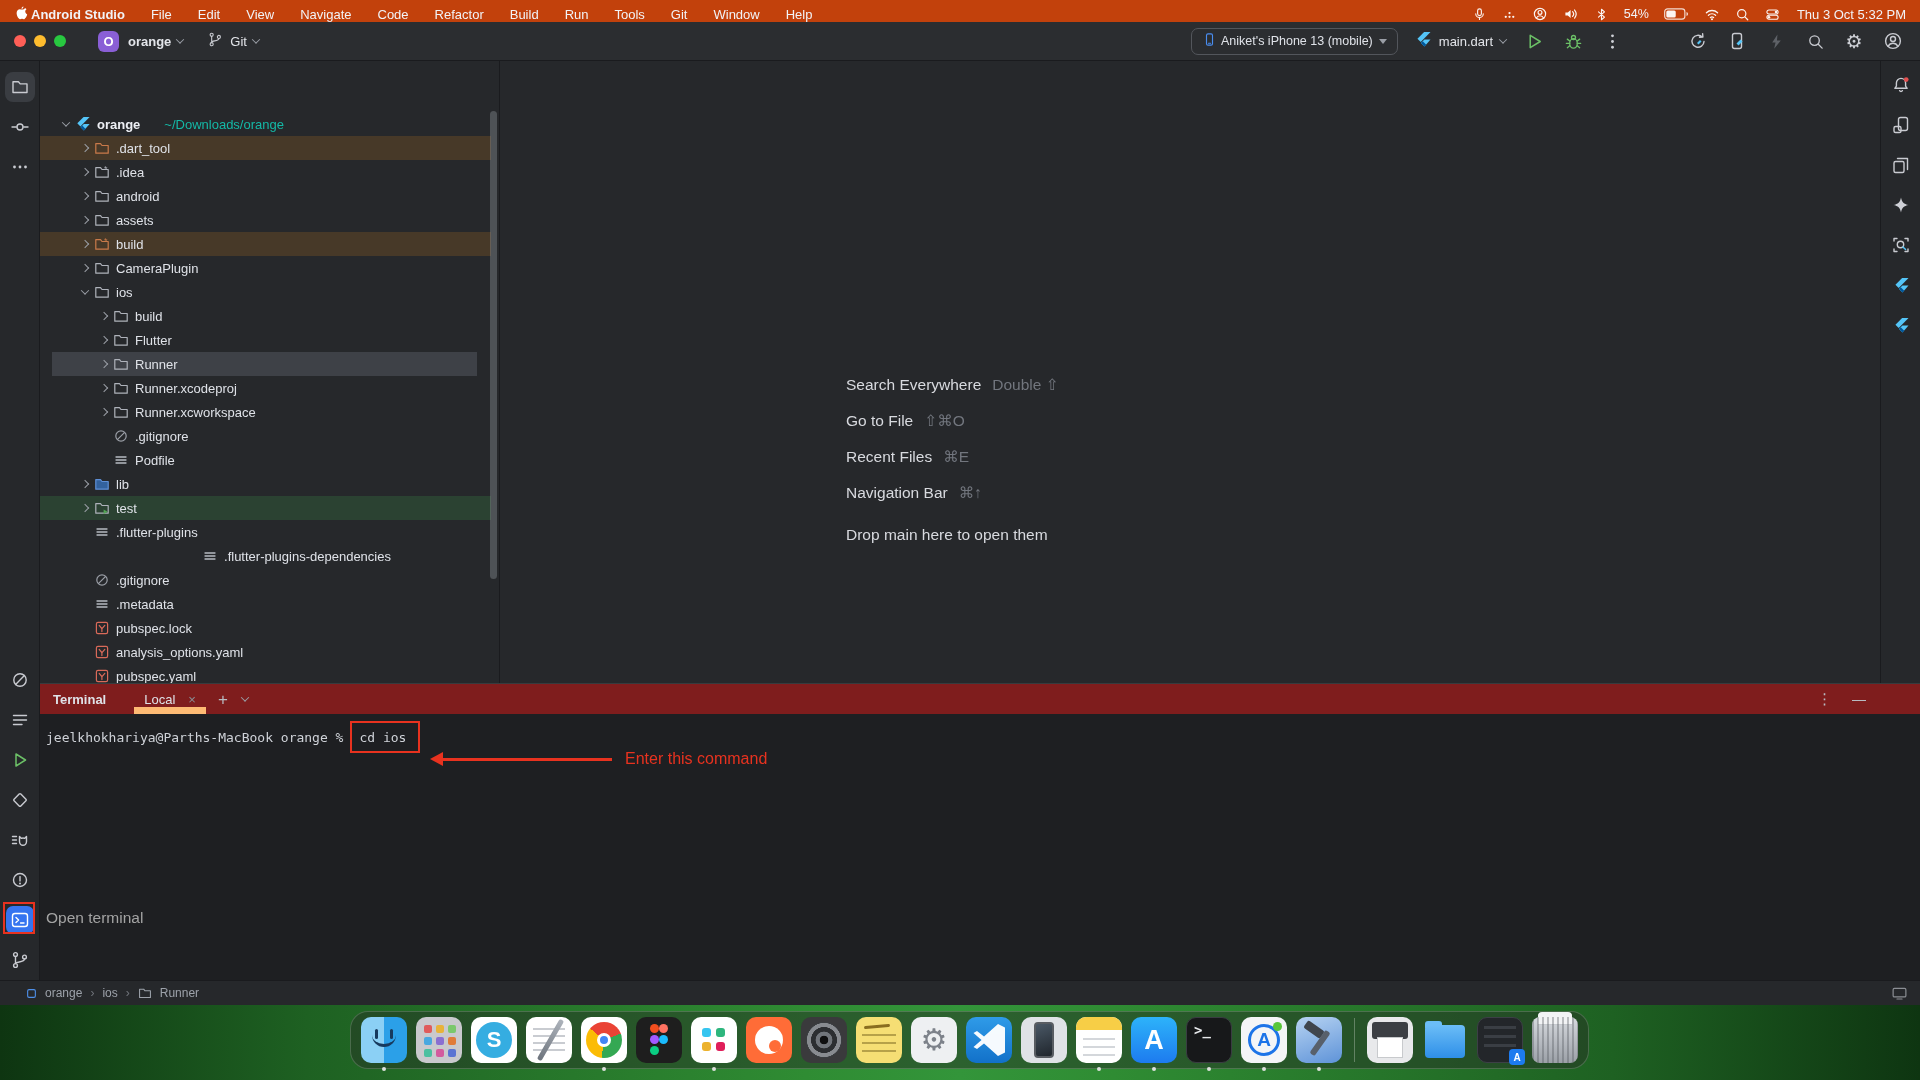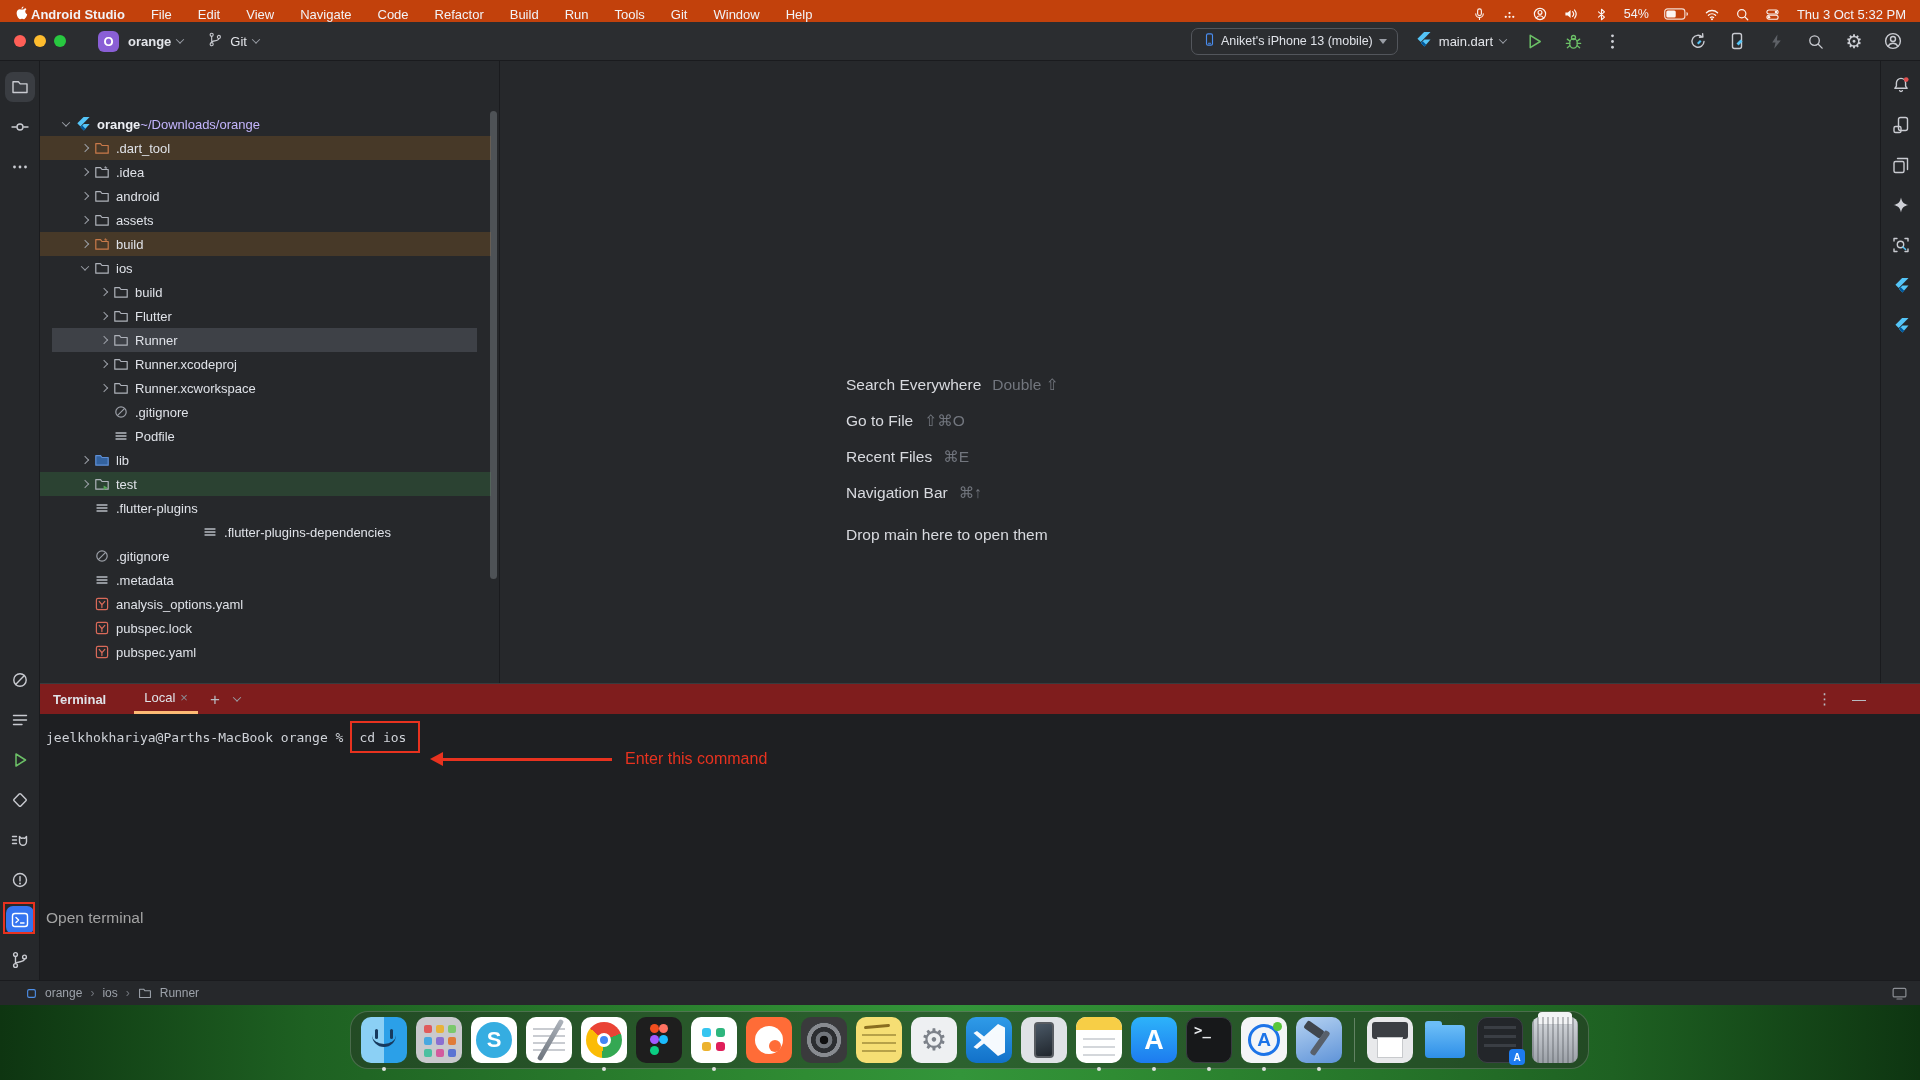--- a/index.html
+++ b/index.html
@@ -53,39 +53,39 @@
   #tree{position:absolute;top:51px;left:0;right:0}
   .trow{position:relative;height:24px;display:flex;align-items:center;font-size:13px;color:#DFE2E8;white-space:nowrap}
   .trow .hl{position:absolute;top:0;bottom:0;left:0;right:8px;z-index:0}
   .hl-ex{background:#473928}.hl-green{background:#2B4232}
   .hl-sel{left:12px !important;right:22px !important;background:#3E4147}
   .trow>*{position:relative;z-index:1}
   .t-chev{width:16px;display:flex;justify-content:center;flex:none}
   .t-ic{width:18px;display:flex;justify-content:center;flex:none}
   .t-label{margin-left:5px}
   .t-label.bold{font-weight:bold;color:#EDEFF4}
-  .t-path{margin-left:0;color:#c4b5fd}
+  .t-path{margin-left:24px;color:#14b8a6}
   #pp-scroll{position:absolute;right:2px;top:50px;width:7px;height:468px;border-radius:4px;background:rgba(166,170,178,.32);z-index:4}
 
   
   #editor{position:absolute;top:61px;left:500px;width:1380px;height:622px;background:#26282B}
   #hints{position:absolute;left:346px;top:315px;display:flex;flex-direction:column}
   .hint-line{display:flex;align-items:baseline;gap:11px;height:22px;margin-bottom:14px;font-size:15.5px}
   .hint-label{color:#D8DADF}
   .hint-key{color:#72767E}
 
   
   #right-stripe{position:absolute;top:61px;right:0;width:40px;height:622px;background:#26282B;border-left:1px solid #1A1B1E;z-index:10}
   #rs-list{position:absolute;top:4px;left:0;right:0;display:flex;flex-direction:column}
 
   
   #terminal-panel{position:absolute;top:683px;left:40px;right:0;height:297px;background:#7f1d1d;border-top:1px solid #383B3E}
   #term-header{height:30px;display:flex;align-items:center;color:#DFE2E8;font-size:13px}
   #term-title{font-weight:bold;padding-left:13px}
-  #term-tab{margin-left:28px;height:30px;display:flex;align-items:center;gap:5px;padding:0 10px;border-bottom:3px solid #fdba74;color:#DFE2E8}
+  #term-tab{margin-left:28px;height:30px;display:flex;align-items:flex-end;gap:13px;padding:0 10px;border-bottom:7px solid #fdba74;color:#DFE2E8}
   #term-tab .tab-close{color:#8A8E95;font-size:13px}
   #term-add{margin-left:12px;color:#B8BBC2;font-size:17px;background:none;border:none;line-height:1}
   #term-dd{margin-left:14px;display:flex;align-items:center;background:none;border:none}
   #term-right{margin-left:auto;display:flex;align-items:center;gap:20px;padding-right:54px;color:#B8BBC2}
   #term-kebab{font-size:15px;letter-spacing:0;background:none;border:none;color:#B8BBC2}
   #term-min{background:none;border:none;color:#B8BBC2;font-size:14px}
   #term-content{position:absolute;top:30px;left:0;right:0;bottom:0;background:#1E1F22}
   #prompt-line{position:absolute;left:6px;top:7px;display:flex;align-items:center;font-family:"DejaVu Sans Mono",monospace;font-size:13px;color:#CFD2D8}
   #cmd-box{display:inline-flex;align-items:center;height:32px;margin-left:7px;padding:0 12px 0 7px;border:2px solid #E8321F}
   #cmd-arrow{position:absolute;left:402px;top:44px;width:170px;height:3px;background:#E8321F}
@@ -524,20 +524,31 @@
           <span class="t-ic">
             <svg width="16" height="16" viewBox="0 0 16 16" fill="none" stroke="#C97A4A" stroke-width="1.2" stroke-linecap="round" stroke-linejoin="round">
               <path d="M1.8 13.2 V3.6 h4.7 l1.5 1.9 h6.2 v7.7 z"></path>
               <text x="10" y="8" font-size="9" fill="#C97A4A" stroke="none">*</text>
             </svg>
           </span>
           <span class="t-label">build</span>
         </div>
         <div class="trow" style="padding-left: 37px;">
           <span class="t-chev">
+            <span class="chev right"></span>
+          </span>
+          <span class="t-ic">
+            <svg width="16" height="16" viewBox="0 0 16 16" fill="none" stroke="#AEB2BA" stroke-width="1.2" stroke-linecap="round" stroke-linejoin="round">
+              <path d="M1.8 13.2 V3.6 h4.7 l1.5 1.9 h6.2 v7.7 z"></path>
+            </svg>
+          </span>
+          <span class="t-label">CameraPlugin</span>
+        </div>
+        <div class="trow" style="padding-left: 37px;">
+          <span class="t-chev">
             <span class="chev down"></span>
           </span>
           <span class="t-ic">
             <svg width="16" height="16" viewBox="0 0 16 16" fill="none" stroke="#AEB2BA" stroke-width="1.2" stroke-linecap="round" stroke-linejoin="round">
               <path d="M1.8 13.2 V3.6 h4.7 l1.5 1.9 h6.2 v7.7 z"></path>
             </svg>
           </span>
           <span class="t-label">ios</span>
         </div>
         <div class="trow" style="padding-left: 56px;">
@@ -677,31 +688,31 @@
           <span class="t-label">.metadata</span>
         </div>
         <div class="trow" style="padding-left: 37px;">
           <span class="t-chev"></span>
           <span class="t-ic">
             <svg width="16" height="16" viewBox="0 0 16 16" fill="none" stroke="#C9CBD1" stroke-width="1.2" stroke-linecap="round" stroke-linejoin="round">
               <rect x="2.4" y="2.4" width="11.2" height="11.2" rx="1.6" stroke="#D96A59"></rect>
               <path d="M5.2 5.4 l2.6 3.1 M10.8 5.4 l-3 3.4 M7.9 8.8 V11.6" stroke="#D96A59"></path>
             </svg>
           </span>
-          <span class="t-label">analysis_options.yaml</span>
+          <span class="t-label">pubspec.lock</span>
         </div>
         <div class="trow" style="padding-left: 37px;">
           <span class="t-chev"></span>
           <span class="t-ic">
             <svg width="16" height="16" viewBox="0 0 16 16" fill="none" stroke="#C9CBD1" stroke-width="1.2" stroke-linecap="round" stroke-linejoin="round">
               <rect x="2.4" y="2.4" width="11.2" height="11.2" rx="1.6" stroke="#D96A59"></rect>
               <path d="M5.2 5.4 l2.6 3.1 M10.8 5.4 l-3 3.4 M7.9 8.8 V11.6" stroke="#D96A59"></path>
             </svg>
           </span>
-          <span class="t-label">pubspec.lock</span>
+          <span class="t-label">analysis_options.yaml</span>
         </div>
         <div class="trow" style="padding-left: 37px;">
           <span class="t-chev"></span>
           <span class="t-ic">
             <svg width="16" height="16" viewBox="0 0 16 16" fill="none" stroke="#C9CBD1" stroke-width="1.2" stroke-linecap="round" stroke-linejoin="round">
               <rect x="2.4" y="2.4" width="11.2" height="11.2" rx="1.6" stroke="#D96A59"></rect>
               <path d="M5.2 5.4 l2.6 3.1 M10.8 5.4 l-3 3.4 M7.9 8.8 V11.6" stroke="#D96A59"></path>
             </svg>
           </span>
           <span class="t-label">pubspec.yaml</span>

